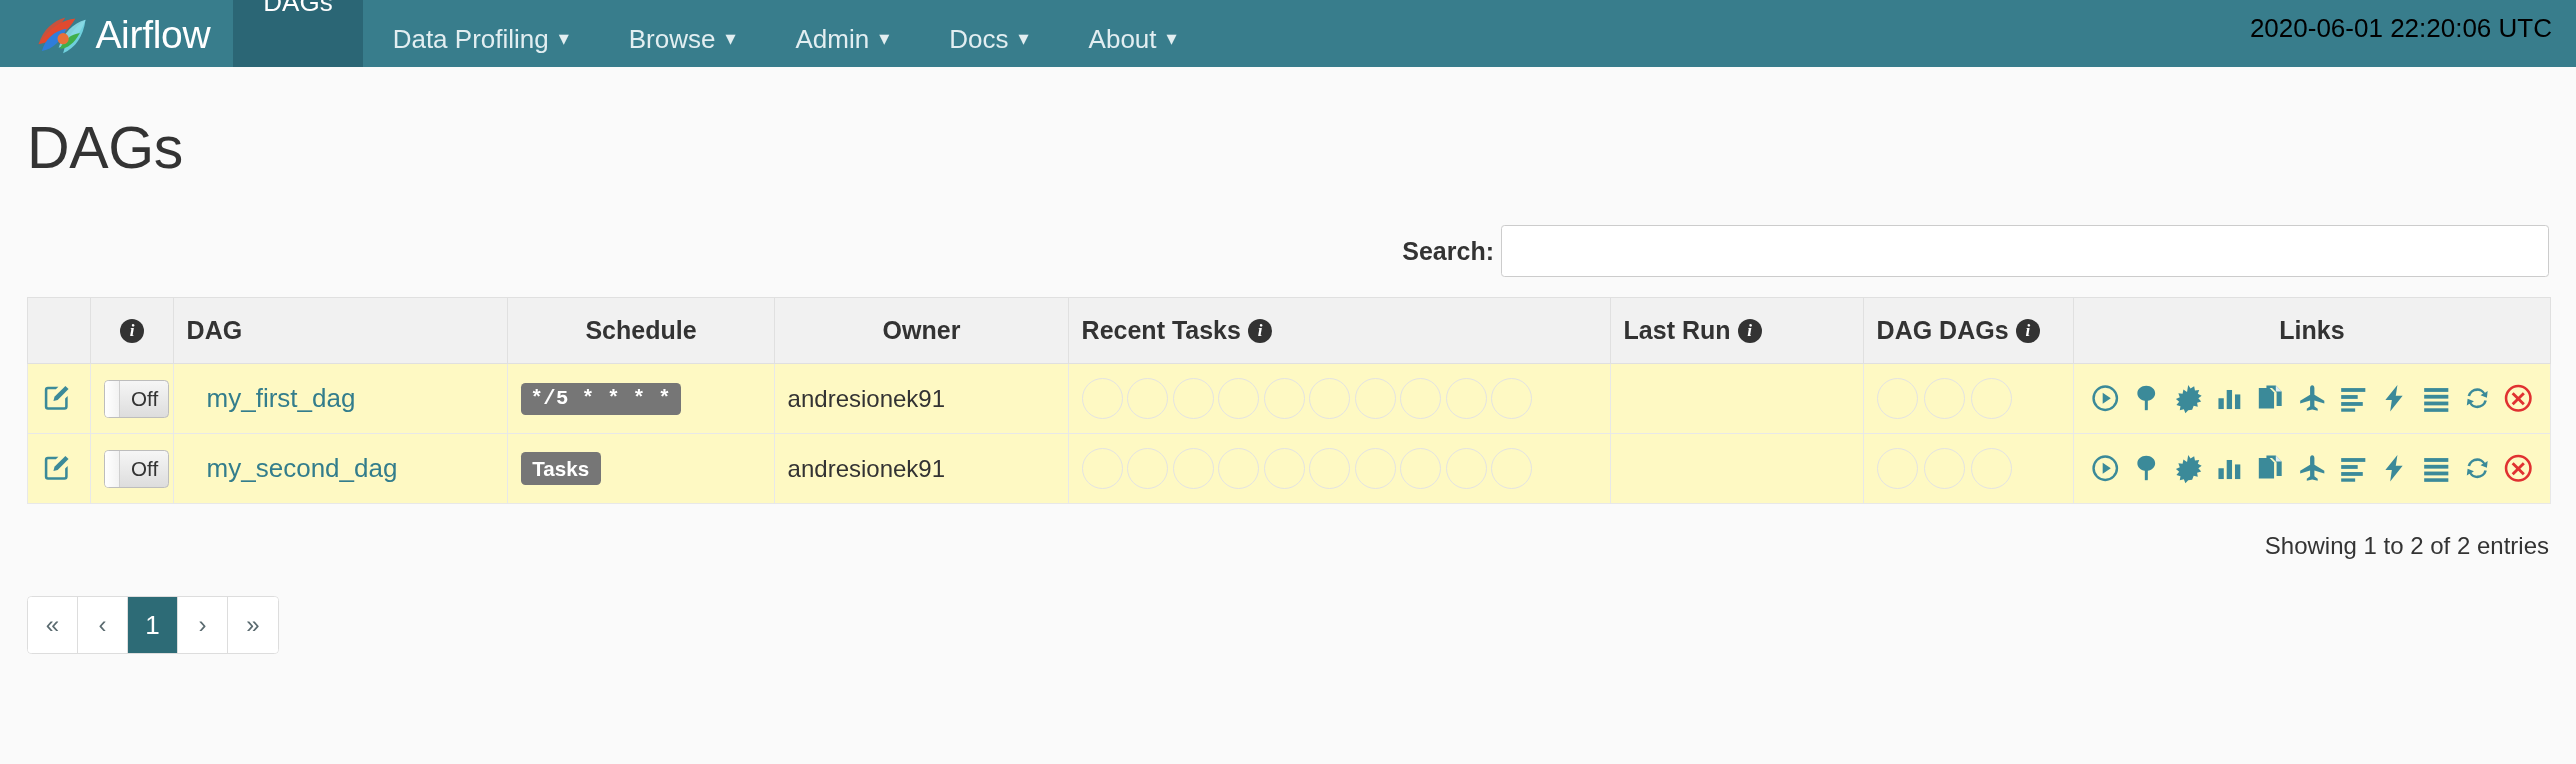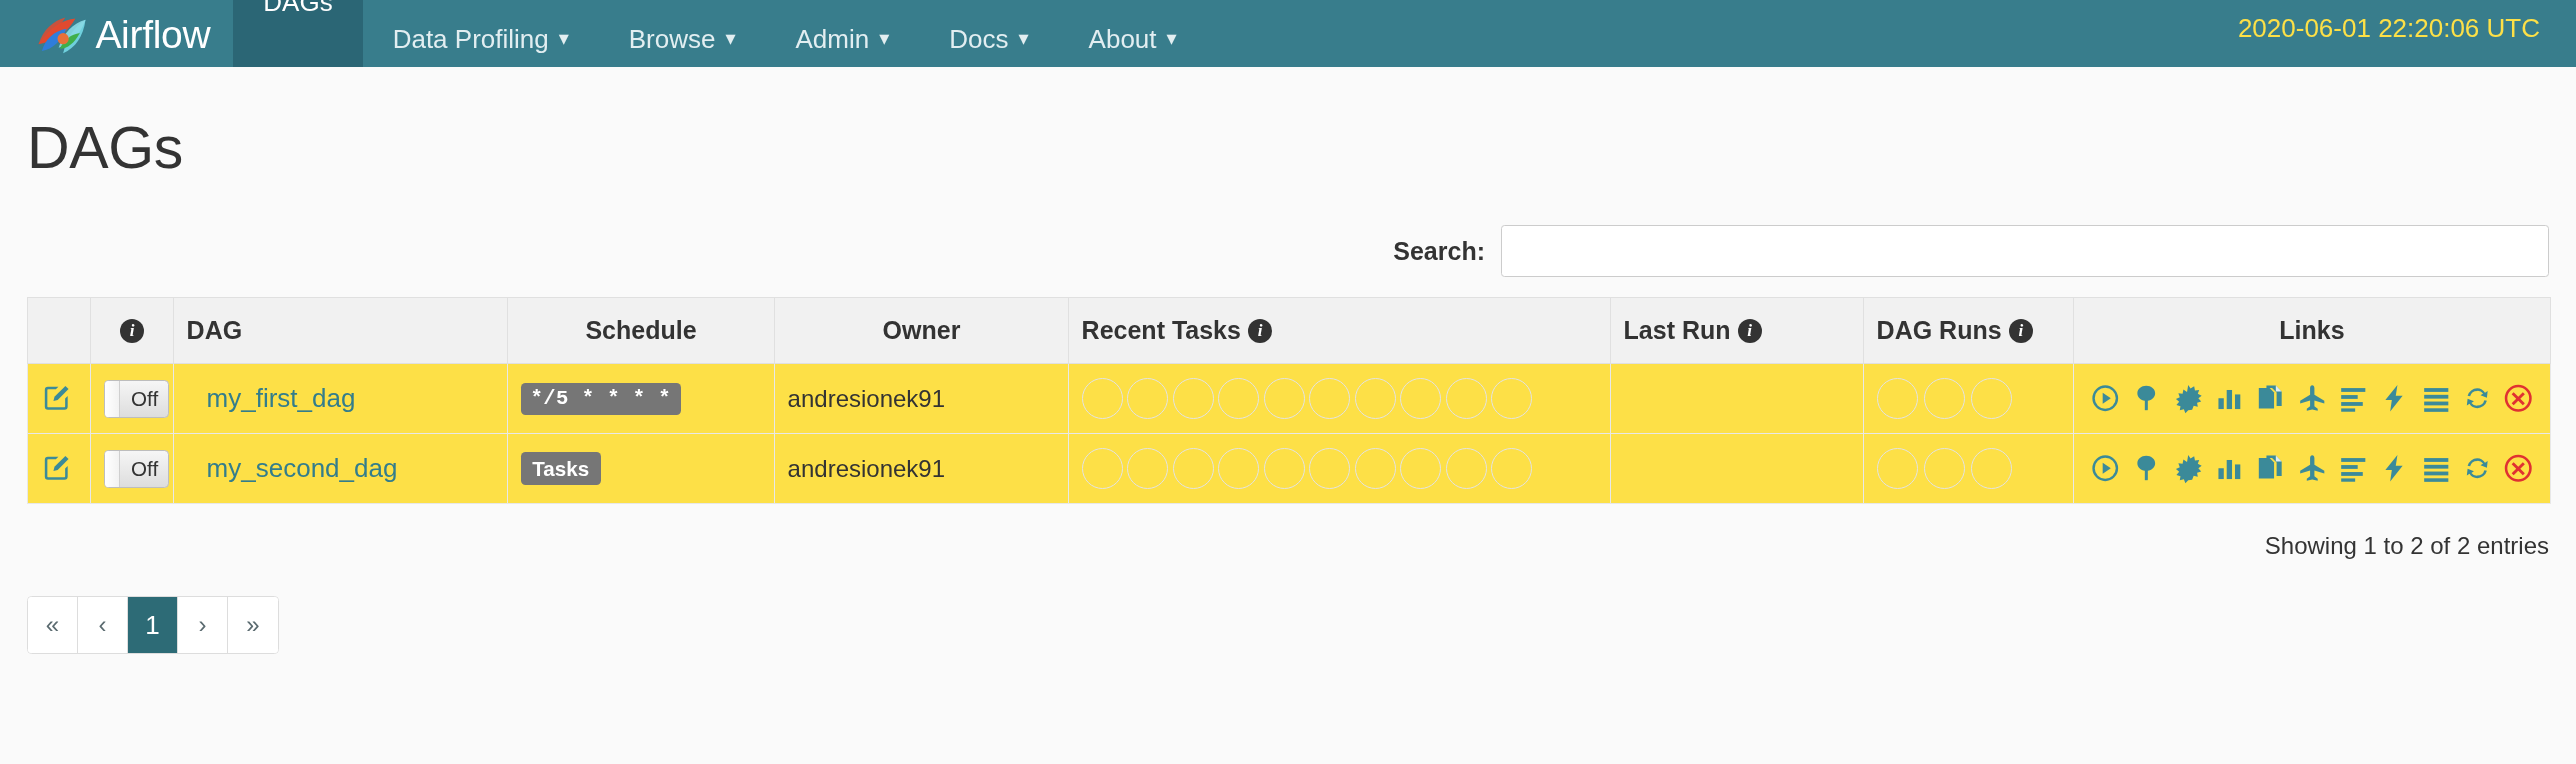--- a/index.html
+++ b/index.html
@@ -52,23 +52,23 @@
   .nav-item.active {
     background: #2b6675;
     color: #ffffff;
     top: 0;
     align-items: flex-end;
     padding-bottom: 23px;
   }
   .caret { margin-left: 10px; font-size: 20px; position: relative; top: -1.8px; }
   .nav-clock {
     position: absolute;
-    right: 36px;
+    right: 24px;
     bottom: 23px;
-    color: #fde047;
+    color: #000000;
     font-size: 26px;
     white-space: nowrap;
   }
 
   
   .page { padding: 0 27px; }
   .page-title {
     font-size: 59px;
     color: #333333;
     font-weight: normal;
@@ -81,21 +81,21 @@
     display: flex;
     justify-content: flex-end;
     align-items: center;
     margin-top: 43px;
     padding-right: 0;
   }
   .search-label {
     font-size: 25px;
     color: #333333;
     font-weight: bold;
-    margin-right: 16px;
+    margin-right: 7px;
   }
   .search-input {
     width: 1048px;
     height: 52px;
     border: 0.9px solid #ccc;
     border-radius: 3.6px;
     background: #ffffff;
     font-size: 23px;
     padding: 0 12.6px;
     font-family: "Liberation Sans", sans-serif;
@@ -121,21 +121,21 @@
     text-align: left;
     vertical-align: middle;
   }
   table.dags td {
     border: 0.9px solid #e8e8e8;
     height: 70px;
     padding: 0 12.6px;
     font-size: 24px;
     color: #333;
     vertical-align: middle;
-    background: #fde047;
+    background: #fef9c3;
   }
   .th-center { text-align: center !important; }
 
   .info-badge {
     display: inline-block;
     width: 24px; height: 24px;
     border-radius: 50%;
     background: #333333;
     color: #ffffff;
     font-size: 17px;
@@ -330,21 +330,21 @@
         <th>DAG</th>
         <th class="th-center">Schedule</th>
         <th class="th-center">Owner</th>
         <th>
           <span>Recent Tasks</span><span class="info-badge">i</span>
         </th>
         <th>
           <span>Last Run</span><span class="info-badge">i</span>
         </th>
         <th>
-          <span>DAG Runs</span><span class="info-badge">i</span>
+          <span>DAG DAGs</span><span class="info-badge">i</span>
         </th>
         <th class="th-center">Links</th>
       </tr>
     </thead>
     <tbody>
 
       <tr>
         <td>
           <svg class="edit-icon" viewBox="0 0 24 24">
             <path d="M3 5.5A2.5 2.5 0 0 1 5.5 3h8.2l-2 2H5.5a.5.5 0 0 0-.5.5v13c0 .28.22.5.5.5h13a.5.5 0 0 0 .5-.5v-6.3l2-2v8.3A2.5 2.5 0 0 1 18.5 21h-13A2.5 2.5 0 0 1 3 18.5z" fill="#3b8a99"></path>

